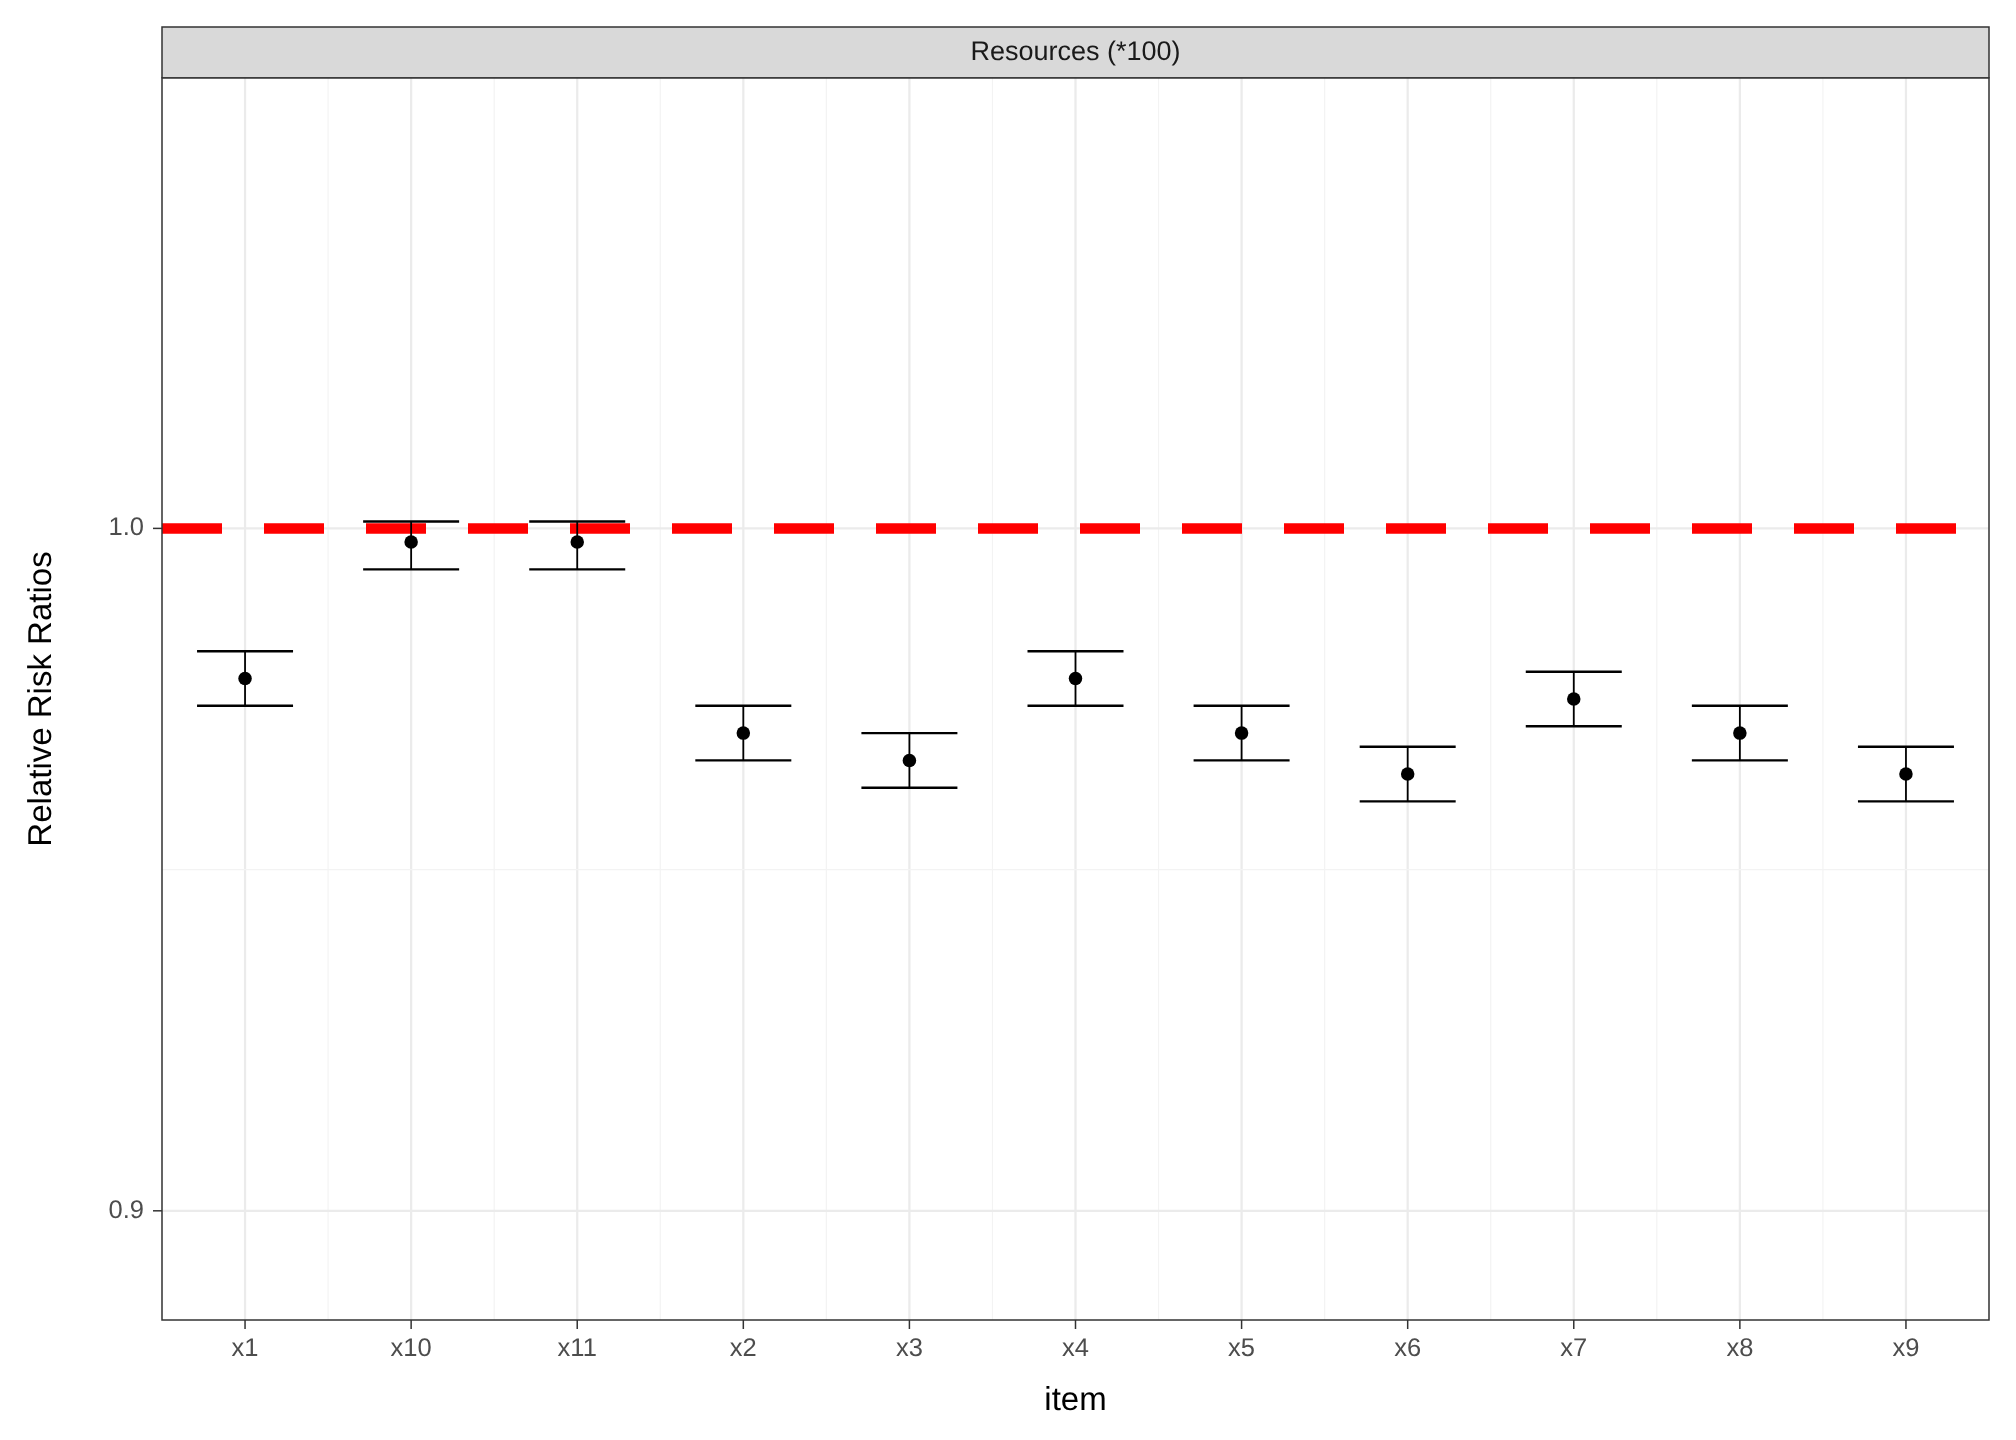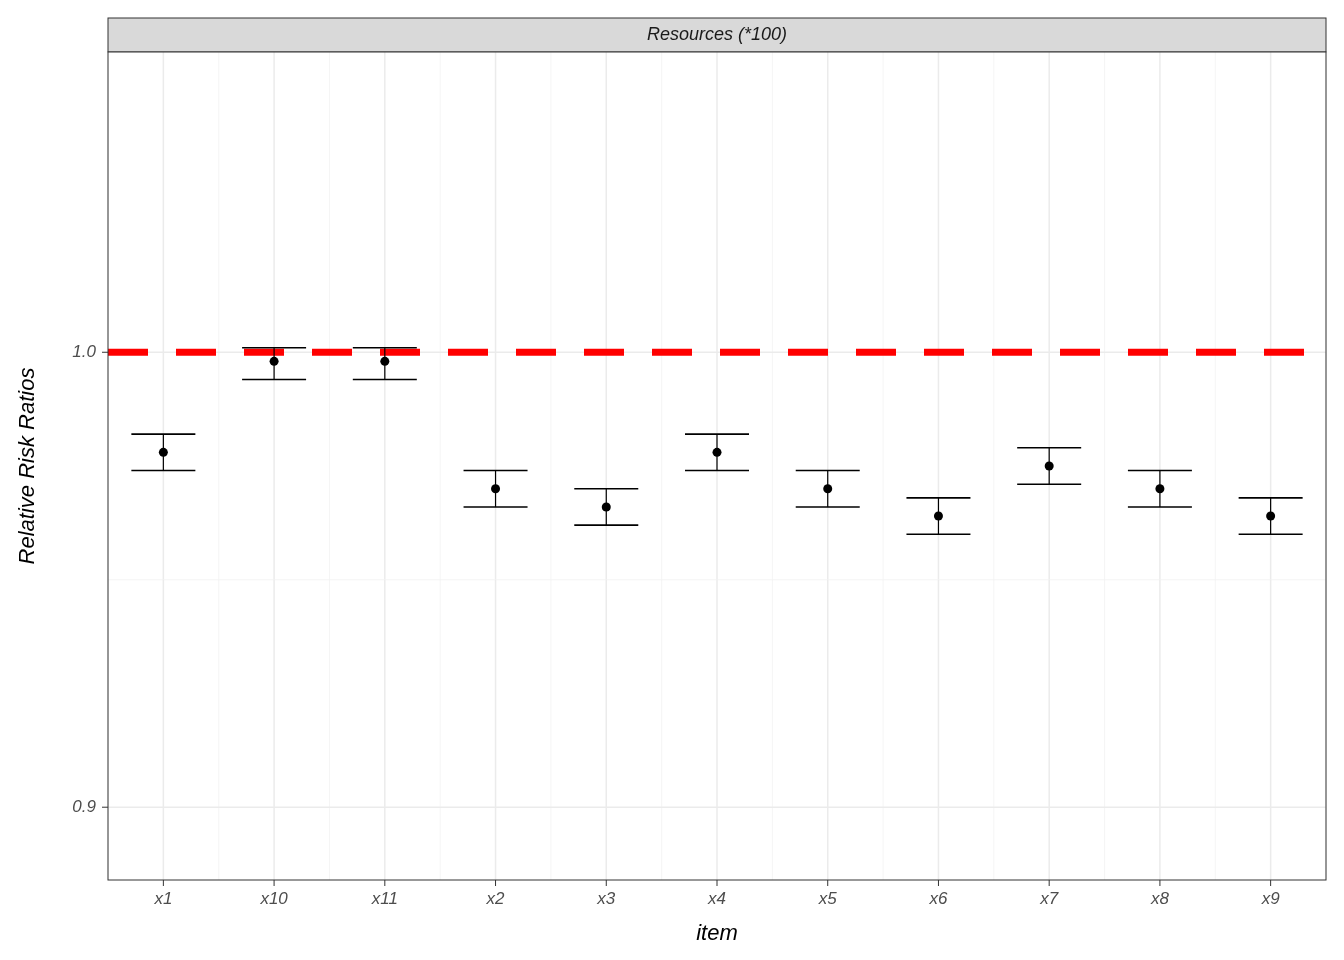--- a/index.html
+++ b/index.html
@@ -7,21 +7,20 @@
     padding: 0;
     width: 1344px;
     height: 960px;
     background: #ffffff;
     font-family: Arial, Helvetica, sans-serif;
   }
   .chart-wrap {
     position: relative;
     width: 1344px;
     height: 960px;
-    font-style: italic;
   }
   svg { display: block; }
   .strip-header {
     fill: #d9d9d9;
     stroke: #333333;
     stroke-width: 1;
   }
   .panel-bg {
     fill: #ffffff;
     stroke: none;

